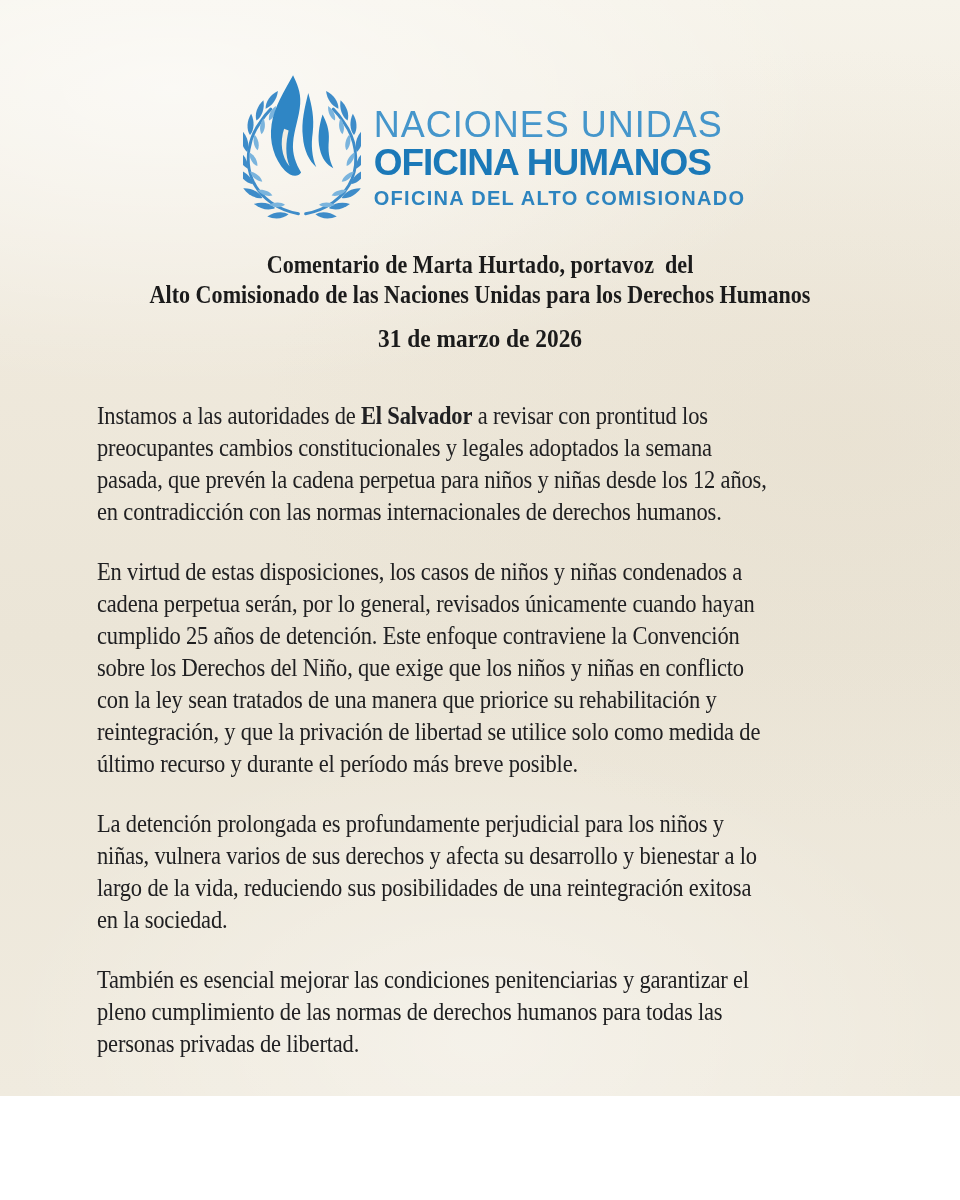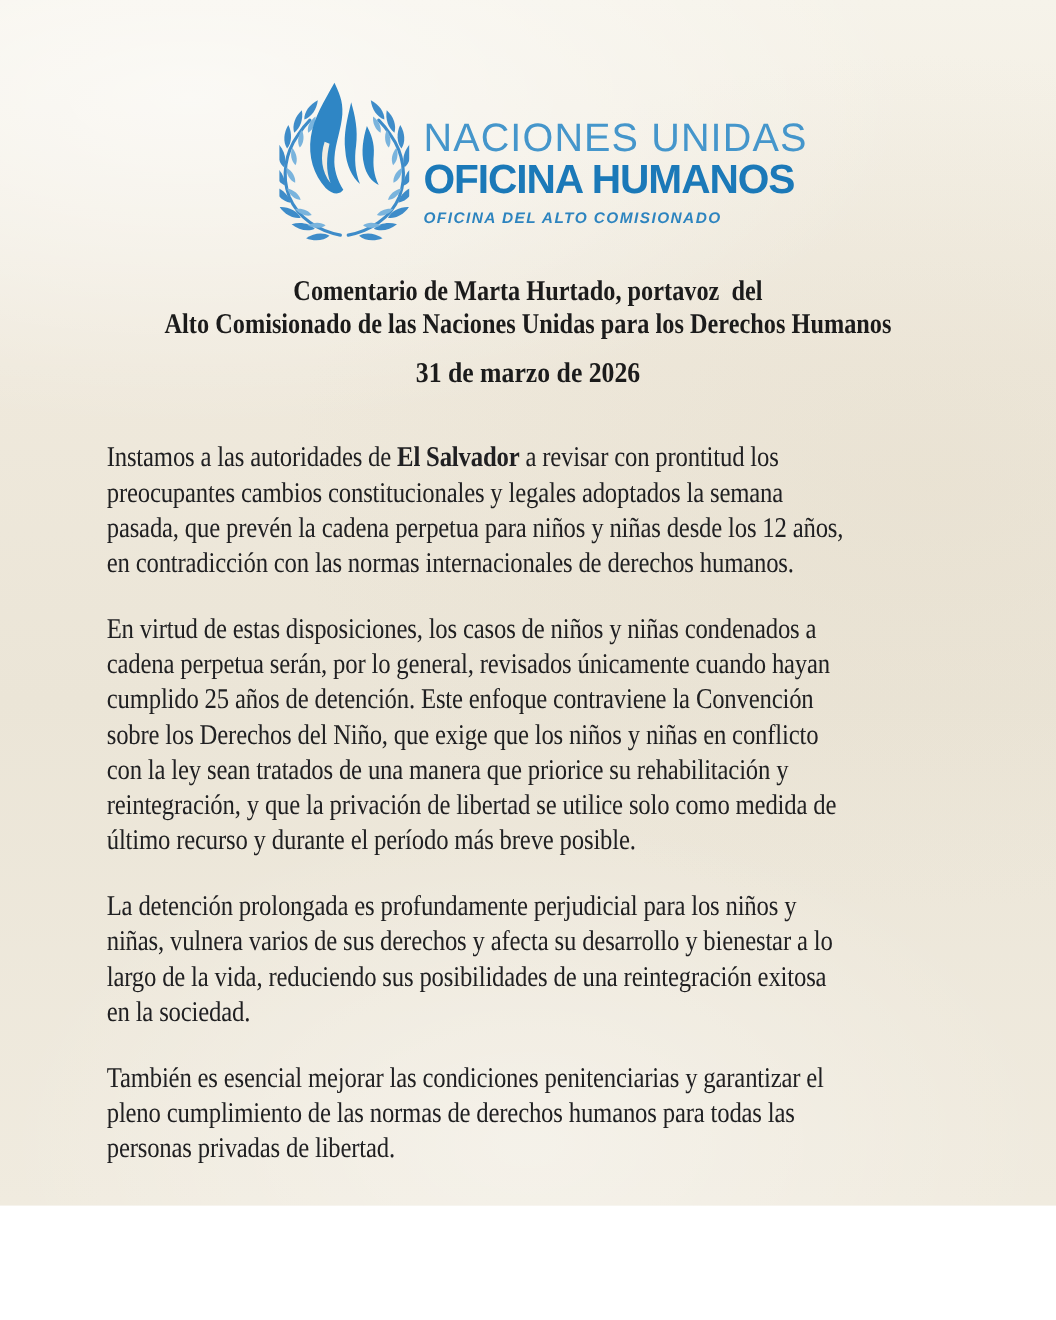--- a/index.html
+++ b/index.html
@@ -31,22 +31,22 @@
   .logo-line1 {
     font-size: 36px; line-height: 38px; font-weight: 400;
     letter-spacing: 1px; color: #4596cb;
   }
   .logo-line2 {
     font-size: 37px; line-height: 38px; font-weight: 700;
     letter-spacing: -1px; color: #1b79b8;
   }
   .logo-line3 {
     margin-top: 6px;
-    font-size: 14px; line-height: 20px; font-weight: 700;
-    letter-spacing: 1.3px; color: #2d84bf; font-style: italic;
+    font-size: 20px; line-height: 20px; font-weight: 700;
+    letter-spacing: 1.3px; color: #2d84bf;
   }
 
   
   .heading {
     margin-top: 28px;
     text-align: center;
     font-weight: 700;
     font-size: 26px;
     line-height: 30px;
     color: #1b1b1b;

